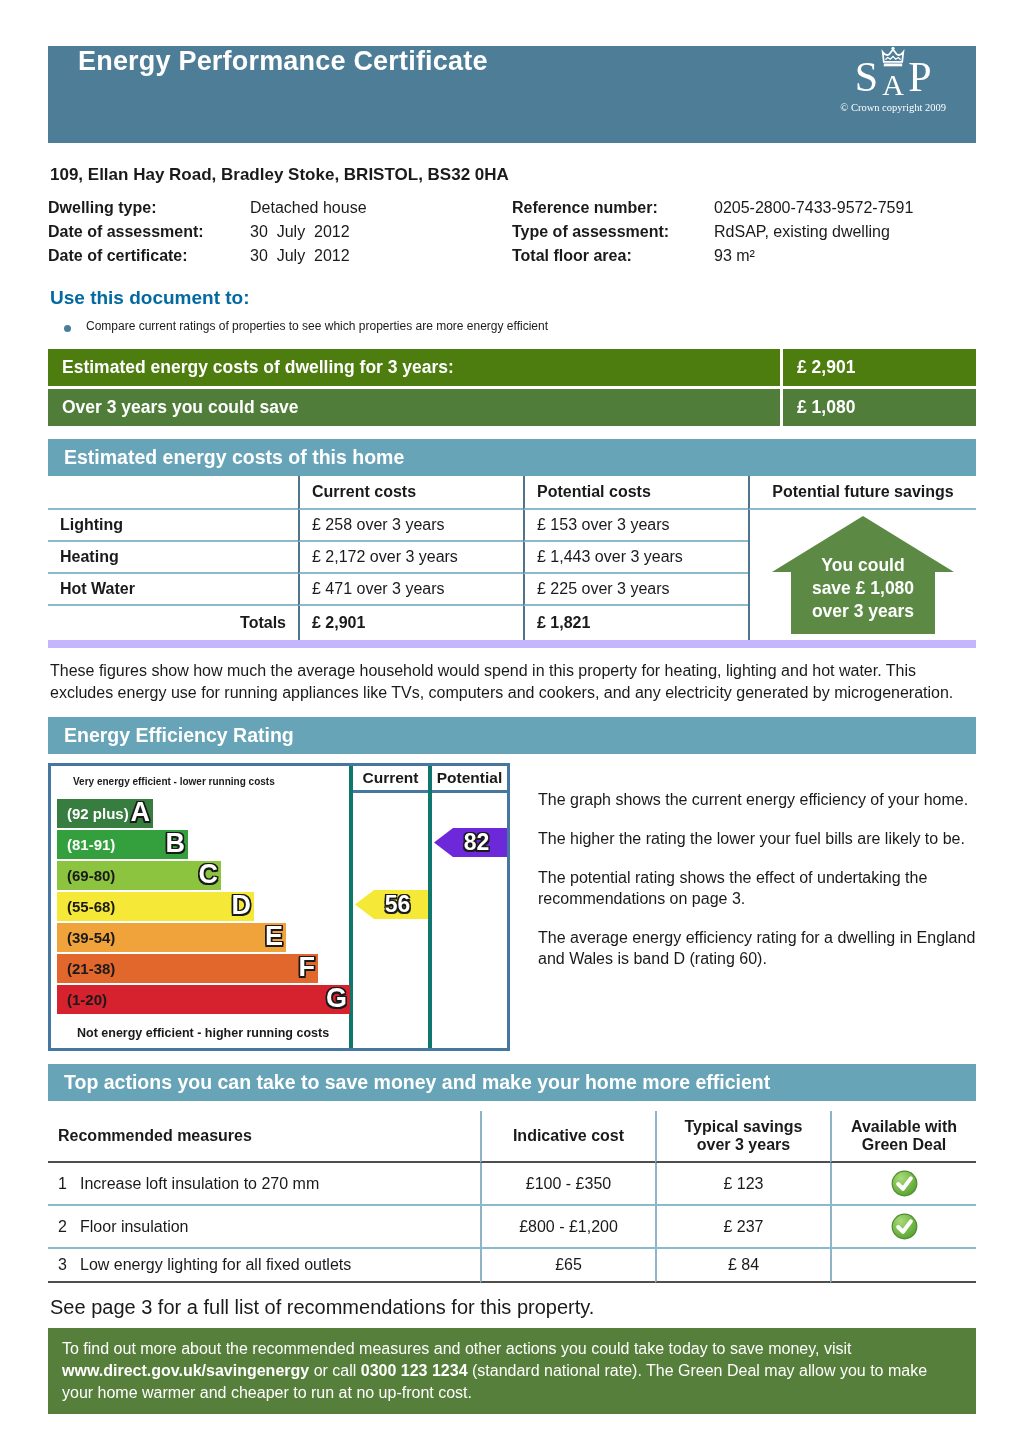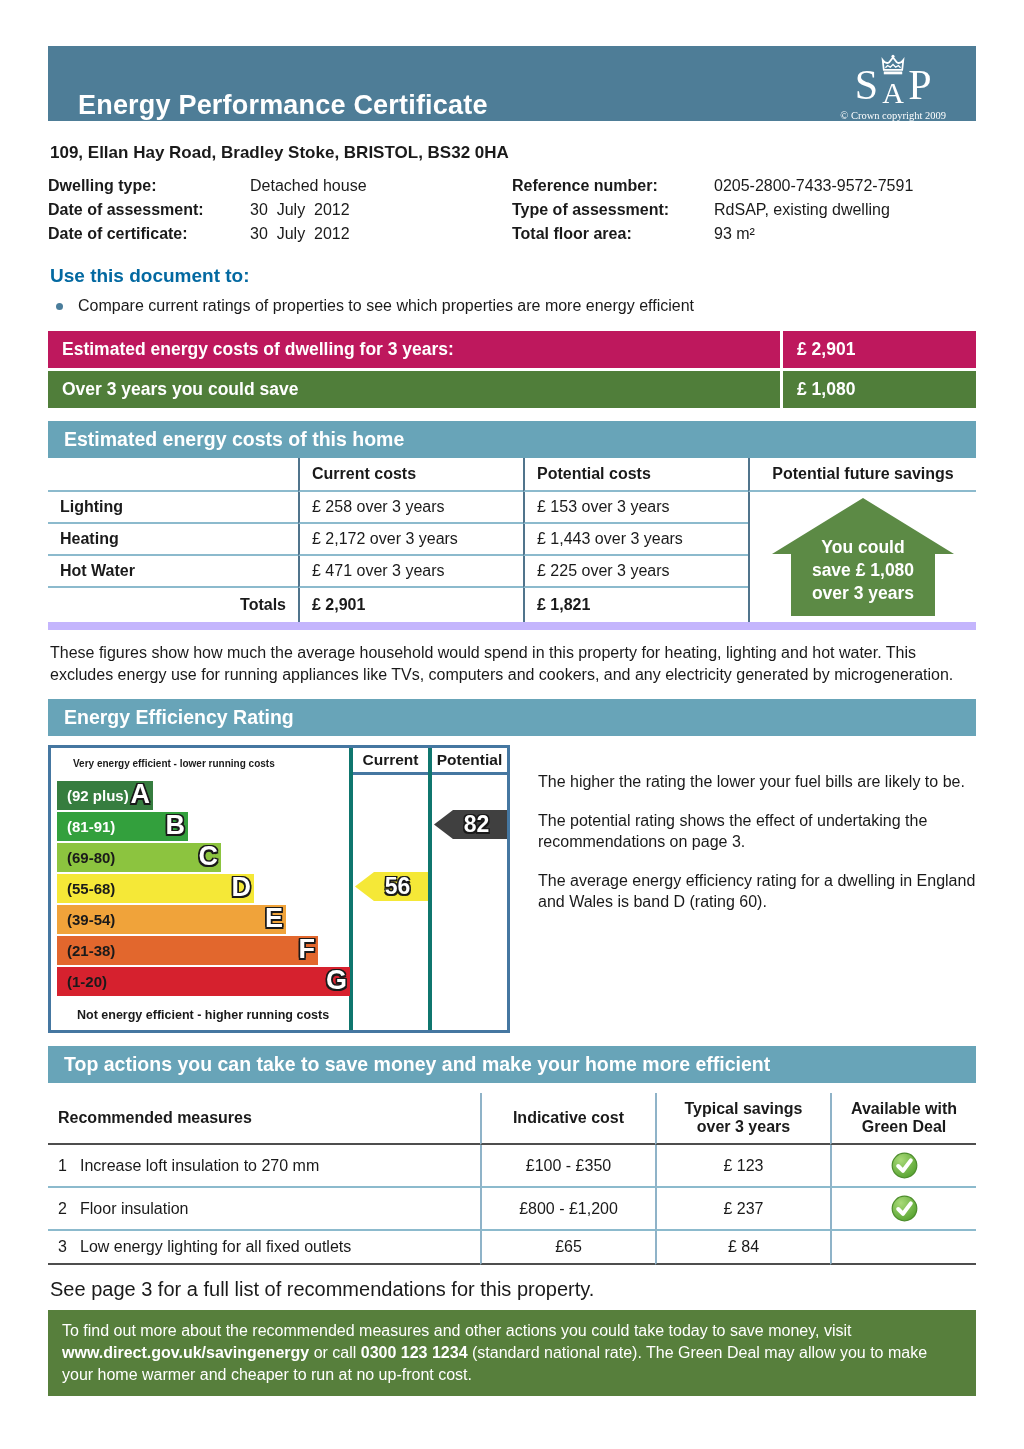--- a/index.html
+++ b/index.html
@@ -6,22 +6,22 @@
   html,body { margin:0; padding:0; background:#fff; }
   body {
     width:1024px; height:1449px;
     font-family:"Liberation Sans", sans-serif;
     color:#1a1a1a; position:relative; overflow:hidden;
   }
   .page { width:928px; margin:0 auto; padding-top:46px; }
 
   
   .header-banner {
-    background:#4e7d97; height:75px;
-    display:flex; justify-content:space-between; align-items:flex-end;
+    background:#4e7d97; height:97px;
+    display:flex; justify-content:space-between; align-items:flex-start;
     padding:0 22px 0 30px;
   }
   .header-banner h1 { color:#fff; font-size:27px; margin:0; letter-spacing:0.2px; }
   .sap-logo { text-align:center; color:#fff; font-family:"Liberation Serif", serif; margin-right:8px; }
   .sap-letters { display:flex; align-items:flex-end; justify-content:center; line-height:1; }
   .sap-letters .big { font-size:42px; }
   .sap-mid { display:flex; flex-direction:column; align-items:center; margin:0 2px; }
   .sap-mid .small { font-size:30px; line-height:0.9; }
   .sap-copy { font-size:10.5px; margin-top:4px; }
 
@@ -29,33 +29,33 @@
   .address { font-weight:bold; font-size:17px; margin:22px 2px 14px 2px; }
   .details { display:flex; font-size:16px; }
   .dcol-left  { width:464px; }
   .dcol-right { flex:1; }
   .drow { display:flex; margin-bottom:6px; }
   .dl { font-weight:bold; width:202px; flex:none; }
   .dv { white-space:pre-wrap; }
 
   
   .use-doc h2 { color:#0369a1; font-size:19px; margin:16px 0 10px 2px; }
-  .bullets { margin:0; padding:0; list-style:none; font-size:16px; }
+  .bullets { margin:8px; padding:0; list-style:none; font-size:12px; }
   .bullets li { padding-left:30px; position:relative; margin-bottom:7px; }
   .bullets li::before {
     content:""; position:absolute; left:8px; top:6px;
     width:7px; height:7px; border-radius:50%; background:#4a7d9b;
   }
 
   
   .summary { margin-top:16px; }
   .summary-row { display:flex; color:#fff; font-weight:bold; font-size:17.5px; margin-bottom:3px; }
   .summary-row .lbl { flex:1; padding:8px 14px; }
   .summary-row .val { width:196px; border-left:3px solid #fff; padding:8px 14px; }
-  .summary-red   { background:#be185d; }
+  .summary-red   { background:#4d7c0f; }
   .summary-green { background:#507e3a; }
 
   
   .section-banner {
     background:#68a4b8; color:#fff; font-weight:bold; font-size:19.5px;
     padding:7px 16px; margin-top:13px;
   }
 
   
   .costs-table {
@@ -124,21 +124,21 @@
   .col-body { position:relative; flex:1; }
   .arrow {
     position:absolute; left:2px; width:73px; height:29px;
     clip-path:polygon(0 50%, 26% 0, 100% 0, 100% 100%, 26% 100%);
     display:flex; align-items:center; justify-content:center;
     padding-left:12px; font-size:23px; font-weight:bold; color:#fff;
     text-shadow:-1.5px -1.5px 0 #1a1a1a, 1.5px -1.5px 0 #1a1a1a,
                 -1.5px 1.5px 0 #1a1a1a, 1.5px 1.5px 0 #1a1a1a;
   }
   .arrow-current { top:97px; background:#f5e837; }
-  .arrow-potential { top:35px; background:#404040; }
+  .arrow-potential { top:35px; background:#6d28d9; }
 
   .eer-text { flex:1; margin-left:28px; font-size:16px; line-height:21px; padding-top:26px; }
   .eer-text p { margin:0 0 18px 0; }
 
   
   .actions-table {
     display:grid;
     grid-template-columns:432px 175px 175px 146px;
     font-size:16px; margin-top:10px;
   }
@@ -318,20 +318,21 @@
         </div>
       </div>
       <div class="chart-col">
         <div class="col-head">Potential</div>
         <div class="col-body">
           <div class="arrow arrow-potential">82</div>
         </div>
       </div>
     </div>
     <div class="eer-text">
+      <p>The graph shows the current energy efficiency of your home.</p>
       <p>The higher the rating the lower your fuel bills are likely to be.</p>
       <p>The potential rating shows the effect of undertaking the recommendations on page 3.</p>
       <p>The average energy efficiency rating for a dwelling in England and Wales is band D (rating 60).</p>
     </div>
   </div>
 
   <div class="section-banner">Top actions you can take to save money and make your home more efficient</div>
   <div class="actions-table">
     <div class="at-head">Recommended measures</div>
     <div class="at-head at-center at-vline">Indicative cost</div>

